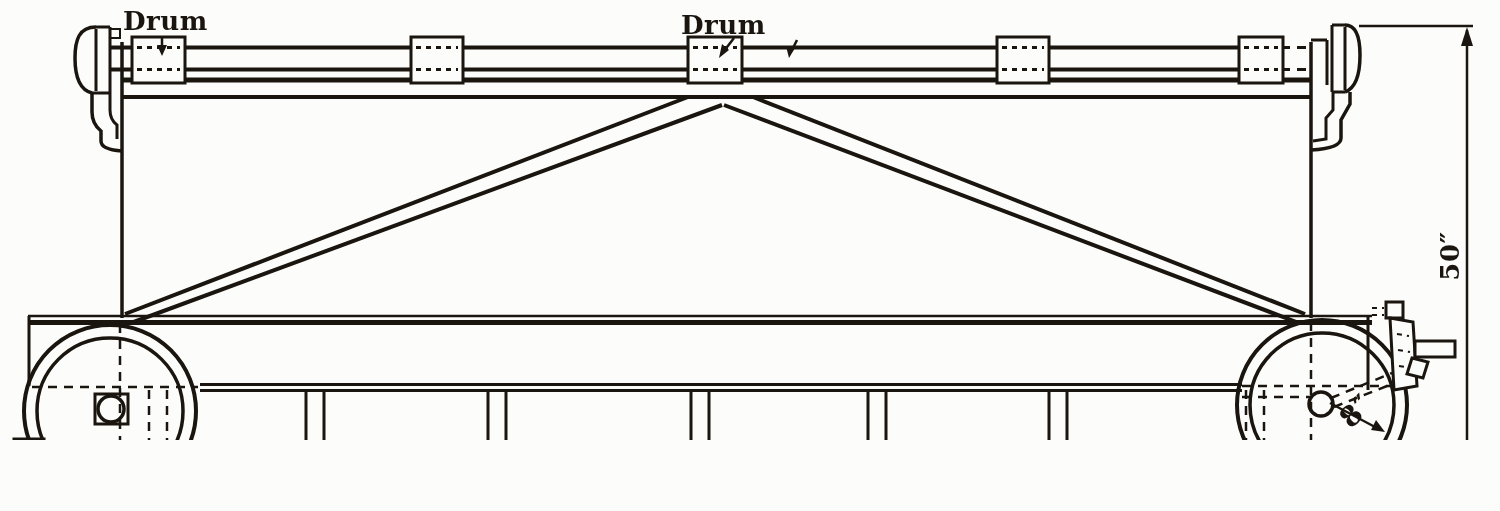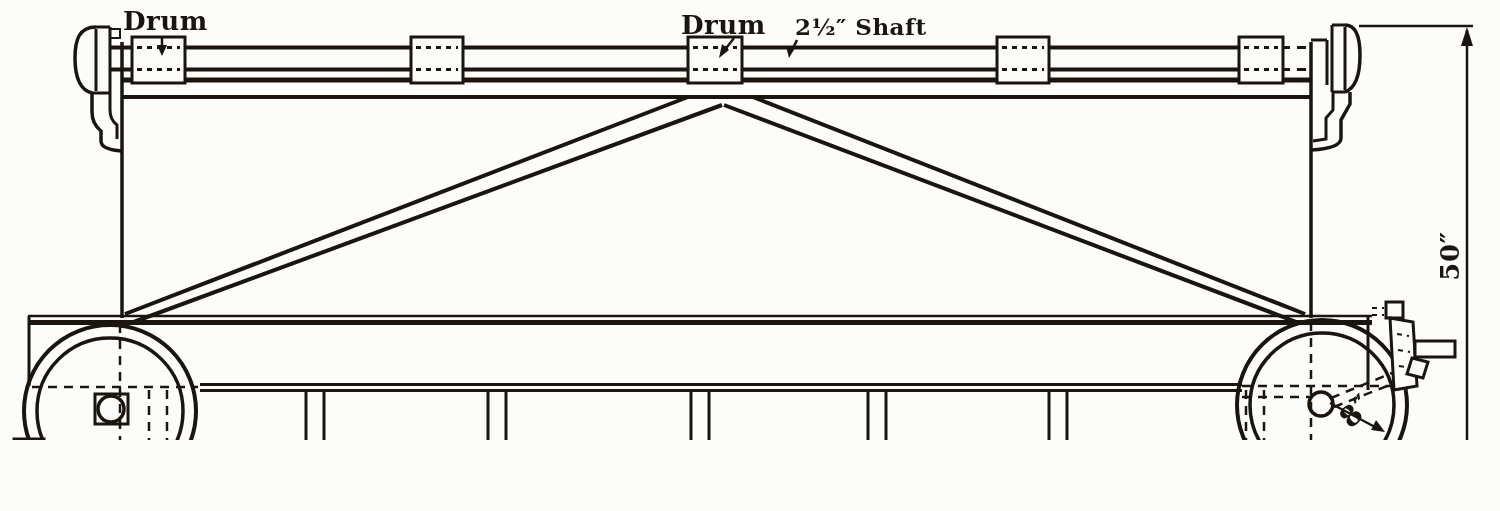--- a/index.html
+++ b/index.html
@@ -216,16 +216,15 @@
     <polygon class="ah" points="162,56 157,45 167,45"></polygon>
     <line x1="734" y1="38" x2="724" y2="51" stroke-width="2.5"></line>
     <polygon class="ah" points="719,58 729,50 722,44"></polygon>
     <line x1="797" y1="40" x2="792" y2="50" stroke-width="2.5"></line>
     <polygon class="ah" points="789,58 795,48 786,46"></polygon>
   </g>
 </svg>
 
   <div class="lbl lbl-drum" style="left:123px; top:6px;">Drum</div>
   <div class="lbl lbl-drum" style="left:681px; top:10px;">Drum</div>
-  <div class="lbl lbl-shaft" style="left:795px; top:13px;">2½″ Shaft</div>
   <div class="lbl lbl-50" style="left:1450px; top:256px;">50″</div>
   <div class="lbl lbl-8" style="left:1356px; top:411px;">8″</div>
 </div>
 
 </body></html>

